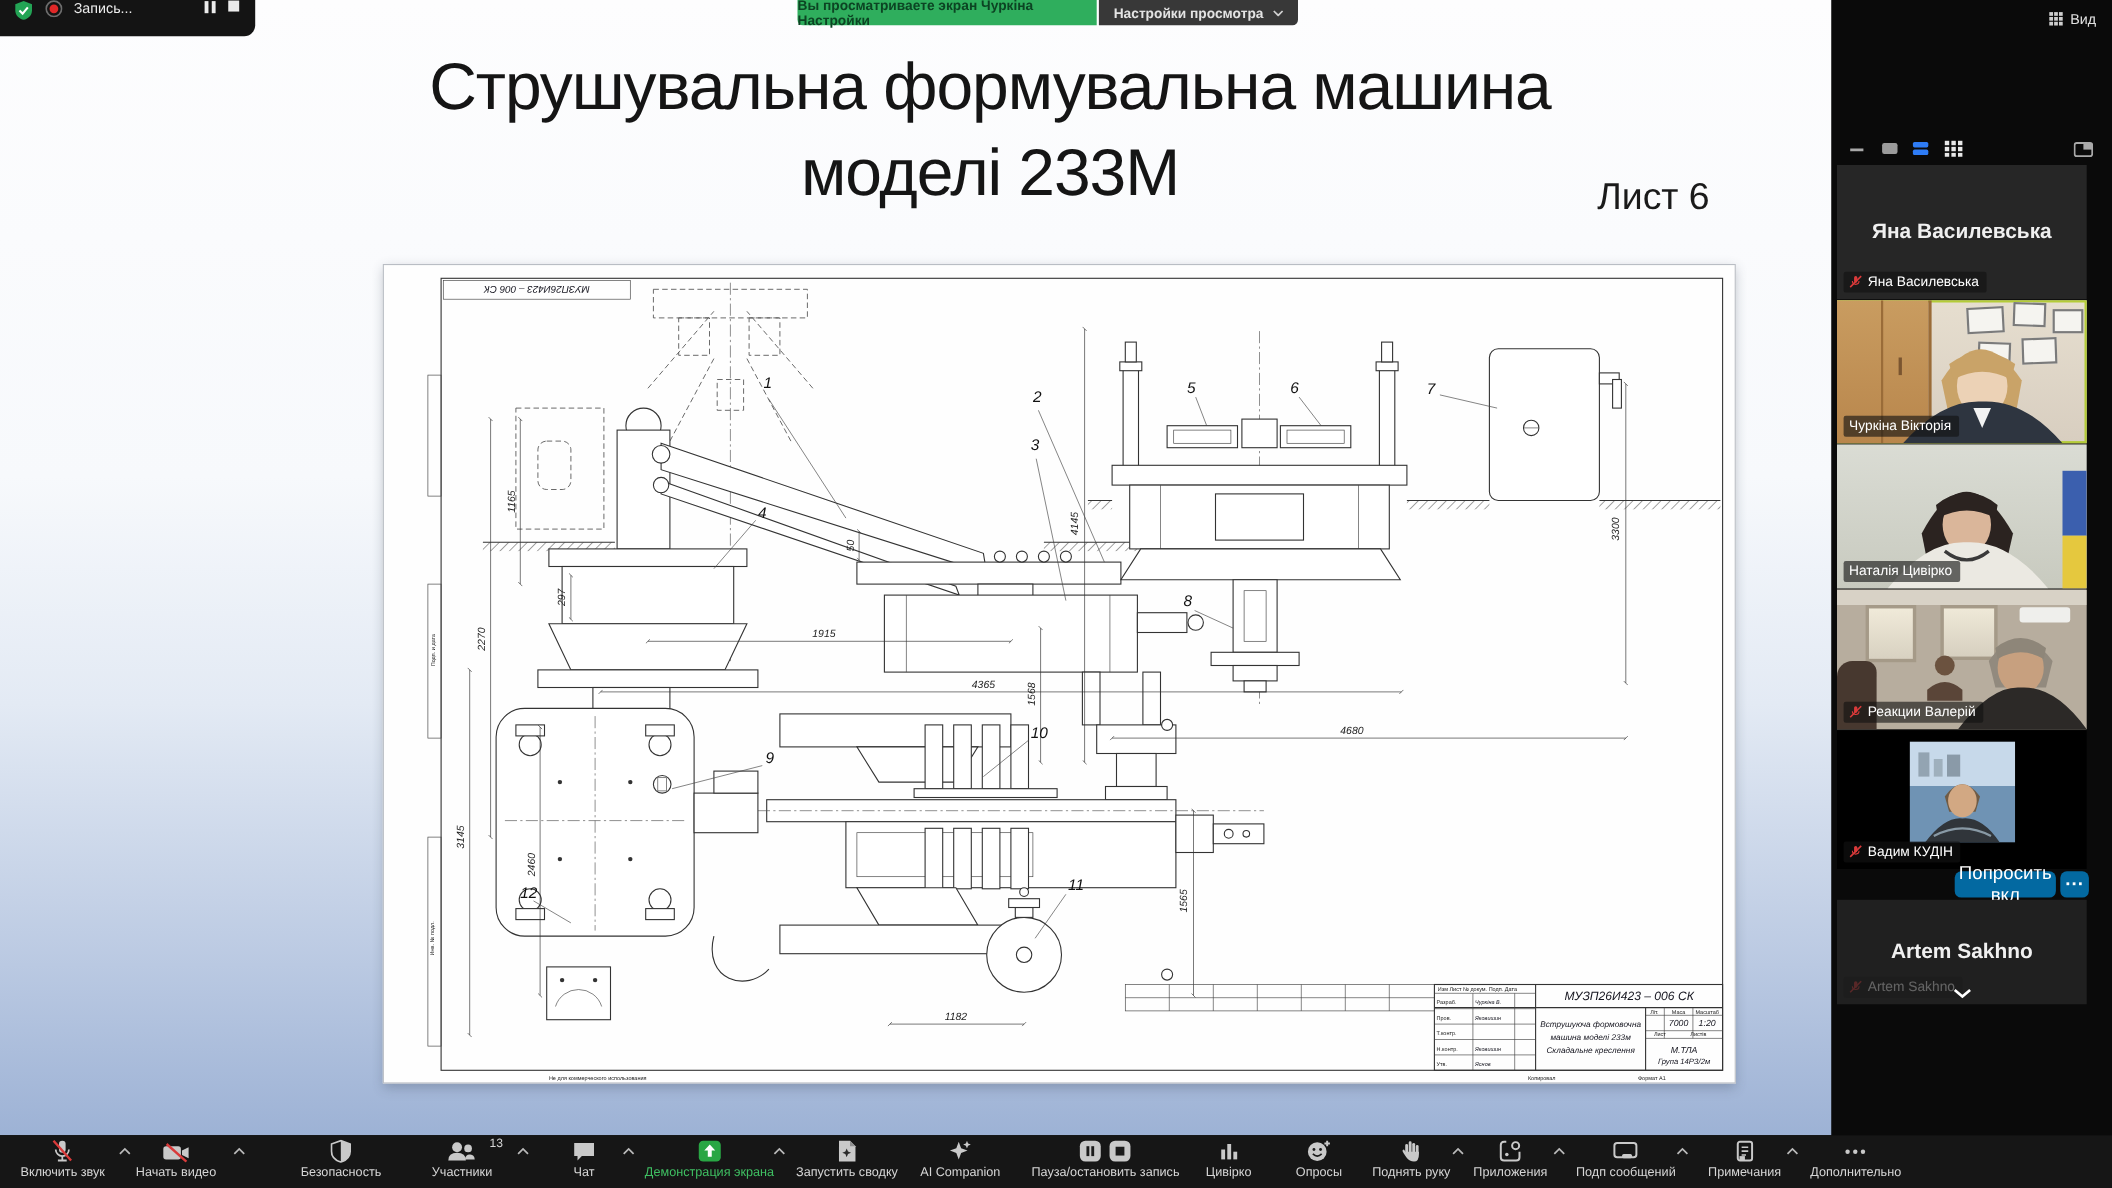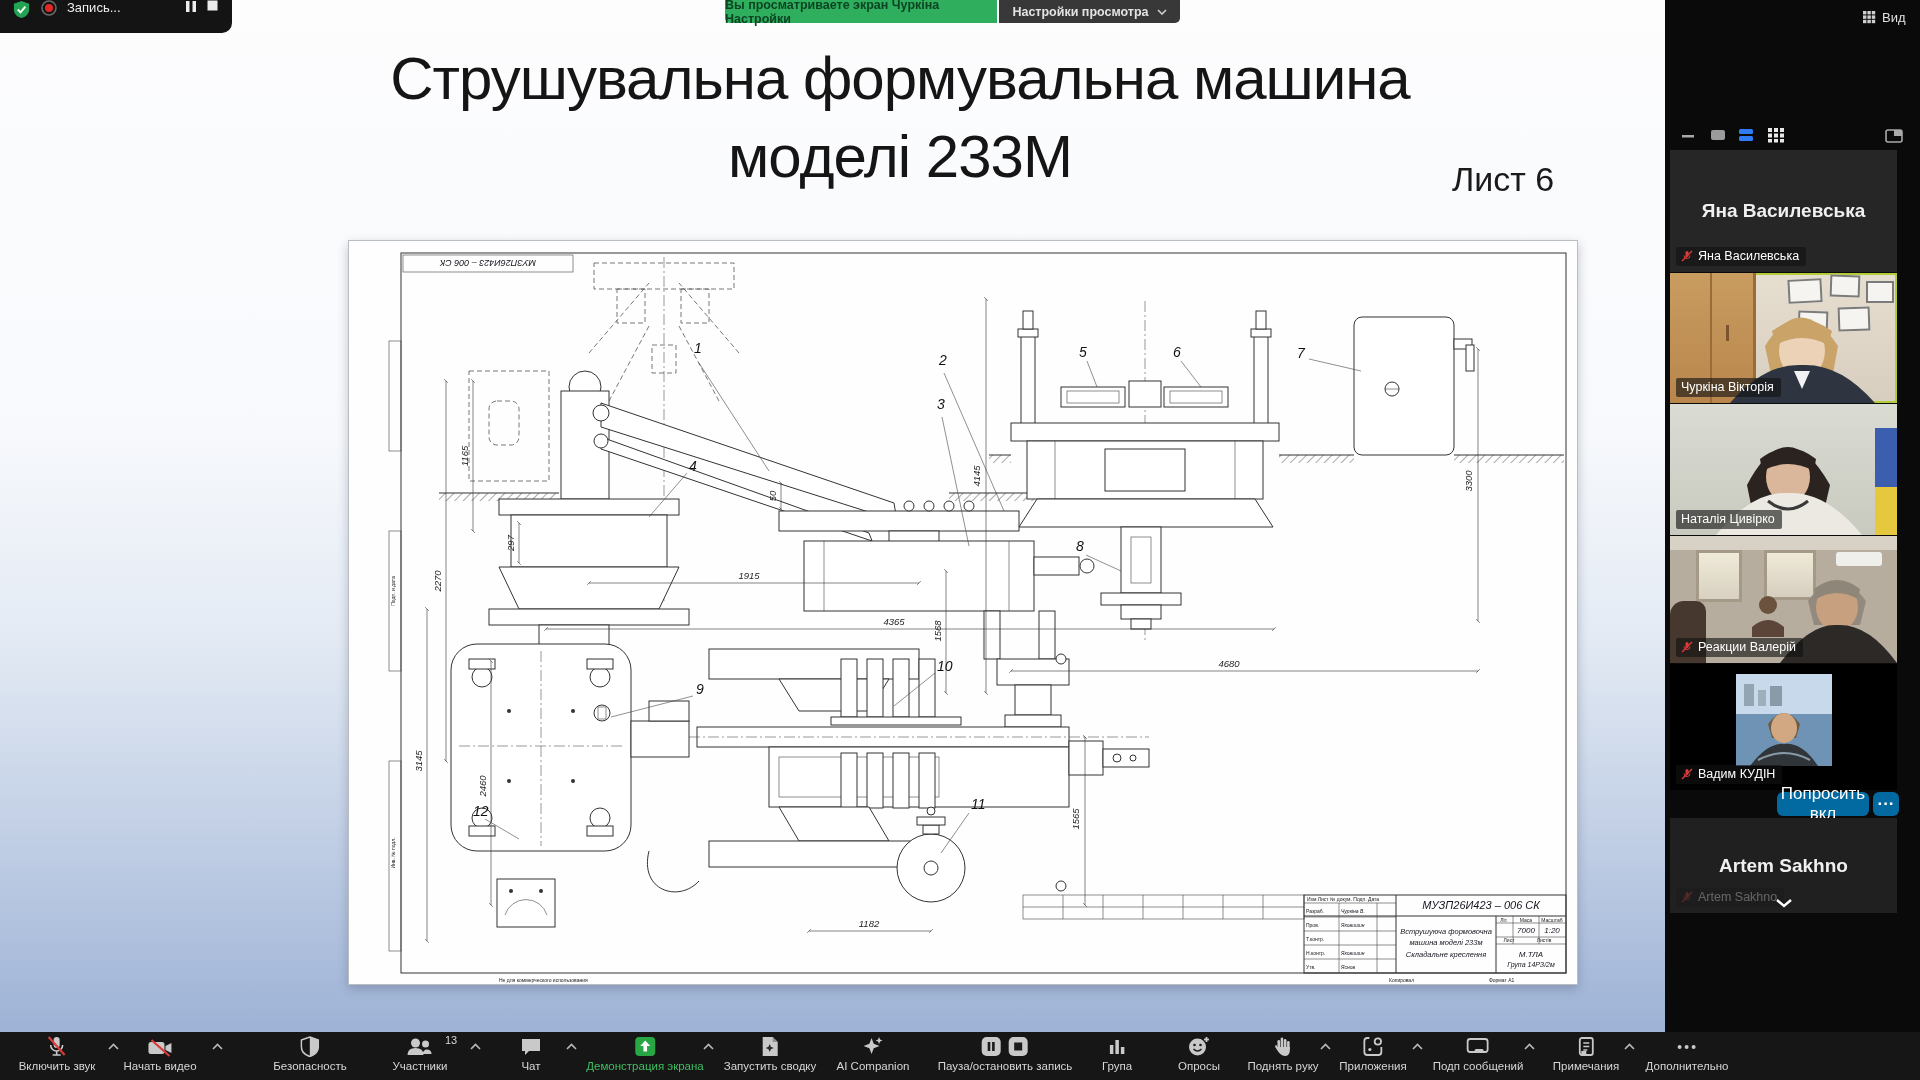--- a/index.html
+++ b/index.html
@@ -672,21 +672,21 @@
     </div>
 
     <div class="tb-item" style="left:1117px">
       <span class="ic">
           <svg width="20" height="20" viewBox="0 0 20 20">
         <rect x="3" y="8" width="3.5" height="9" fill="#c9c9c9"></rect>
             <rect x="8.5" y="3" width="3.5" height="14" fill="#c9c9c9"></rect>
             <rect x="14" y="10" width="3.5" height="7" fill="#c9c9c9"></rect>
       </svg>
         </span>
-      <span>Група</span>
+      <span>Цивірко</span>
     </div>
 
     <div class="tb-item" style="left:1199px">
       <span class="ic">
           <svg width="22" height="21" viewBox="0 0 22 21">
         <circle cx="9.5" cy="11" r="8.5" fill="#c9c9c9"></circle>
         <circle cx="6.5" cy="9" r="1.3" fill="#1b1b1b"></circle>
             <circle cx="12.5" cy="9" r="1.3" fill="#1b1b1b"></circle>
         <path d="M5.5 13 Q9.5 17 13.5 13" fill="none" stroke="#1b1b1b" stroke-width="1.5"></path>
         <line x1="18.5" y1="1" x2="18.5" y2="6" stroke="#c9c9c9" stroke-width="1.8"></line>

